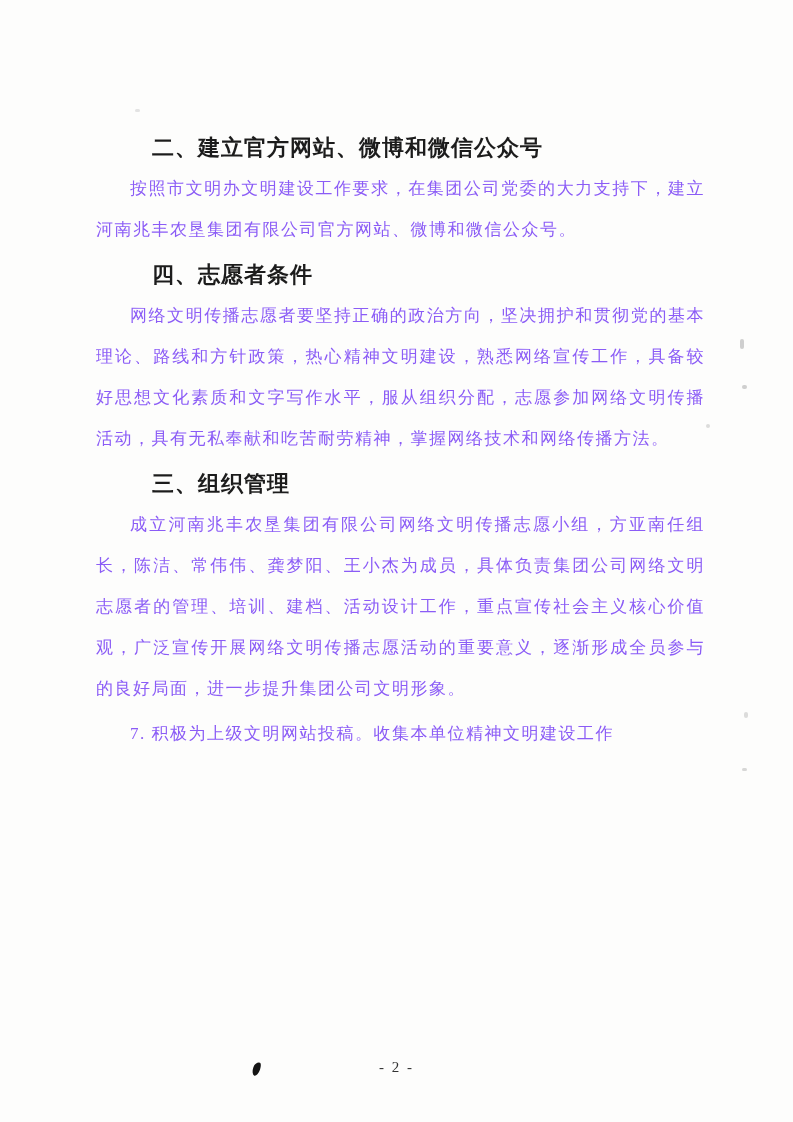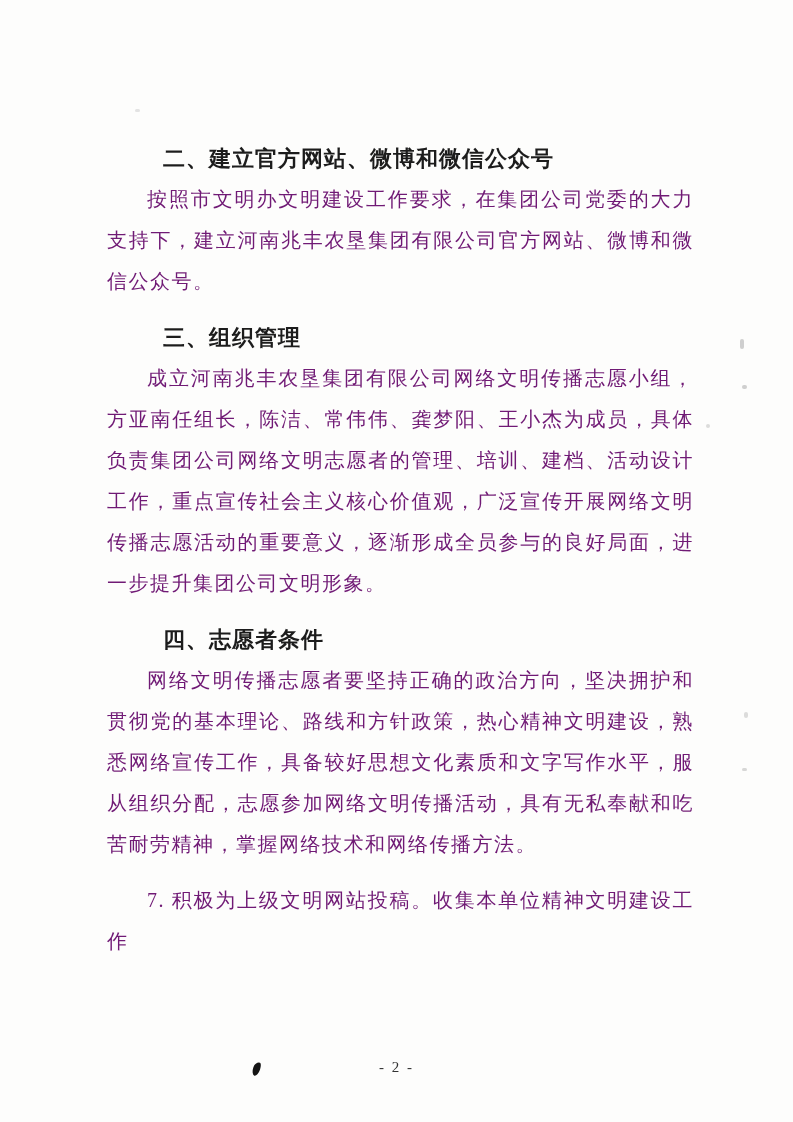--- a/index.html
+++ b/index.html
@@ -15,39 +15,39 @@
     background: #fdfdfc;
     overflow: hidden;
     color: #262626;
   }
   .content {
     position: absolute;
     left: 92px;
     right: 84px;
     top: 123px;
   }
-  section { margin: 15px; }
+  section { margin: 4px; }
   h2 {
     margin: 0;
     font-family: "Liberation Sans", sans-serif;
     font-weight: 700;
     font-size: 22px;
     line-height: 41px;
     color: #1c1c1c;
     text-indent: 56px;
     letter-spacing: 1px;
   }
   p {
     margin: 0;
-    font-size: 20px;
+    font-size: 17px;
     line-height: 41px;
     text-align: justify;
     text-indent: 2em;
     letter-spacing: 1.5px;
-    color: #701a75;
+    color: #8b5cf6;
   }
   .footer {
     position: absolute;
     left: 0;
     right: 0;
     top: 1058px;
     text-align: center;
   }
   .footer span {
     font-family: "Liberation Serif", serif;
@@ -83,27 +83,27 @@
 
 <main class="page">
   <div class="content">
 
     <section>
       <h2>二、建立官方网站、微博和微信公众号</h2>
       <p>按照市文明办文明建设工作要求，在集团公司党委的大力支持下，建立河南兆丰农垦集团有限公司官方网站、微博和微信公众号。</p>
     </section>
 
     <section>
-      <h2>三、组织管理</h2>
-      <p>成立河南兆丰农垦集团有限公司网络文明传播志愿小组，方亚南任组长，陈洁、常伟伟、龚梦阳、王小杰为成员，具体负责集团公司网络文明志愿者的管理、培训、建档、活动设计工作，重点宣传社会主义核心价值观，广泛宣传开展网络文明传播志愿活动的重要意义，逐渐形成全员参与的良好局面，进一步提升集团公司文明形象。</p>
+      <h2>四、志愿者条件</h2>
+      <p>网络文明传播志愿者要坚持正确的政治方向，坚决拥护和贯彻党的基本理论、路线和方针政策，热心精神文明建设，熟悉网络宣传工作，具备较好思想文化素质和文字写作水平，服从组织分配，志愿参加网络文明传播活动，具有无私奉献和吃苦耐劳精神，掌握网络技术和网络传播方法。</p>
     </section>
 
     <section>
-      <h2>四、志愿者条件</h2>
-      <p>网络文明传播志愿者要坚持正确的政治方向，坚决拥护和贯彻党的基本理论、路线和方针政策，热心精神文明建设，熟悉网络宣传工作，具备较好思想文化素质和文字写作水平，服从组织分配，志愿参加网络文明传播活动，具有无私奉献和吃苦耐劳精神，掌握网络技术和网络传播方法。</p>
+      <h2>三、组织管理</h2>
+      <p>成立河南兆丰农垦集团有限公司网络文明传播志愿小组，方亚南任组长，陈洁、常伟伟、龚梦阳、王小杰为成员，具体负责集团公司网络文明志愿者的管理、培训、建档、活动设计工作，重点宣传社会主义核心价值观，广泛宣传开展网络文明传播志愿活动的重要意义，逐渐形成全员参与的良好局面，进一步提升集团公司文明形象。</p>
     </section>
 
     <section>
       <p>7. 积极为上级文明网站投稿。收集本单位精神文明建设工作</p>
     </section>
 
   </div>
 
   <div class="ink-mark"></div>
   <div class="speck sp1"></div>

